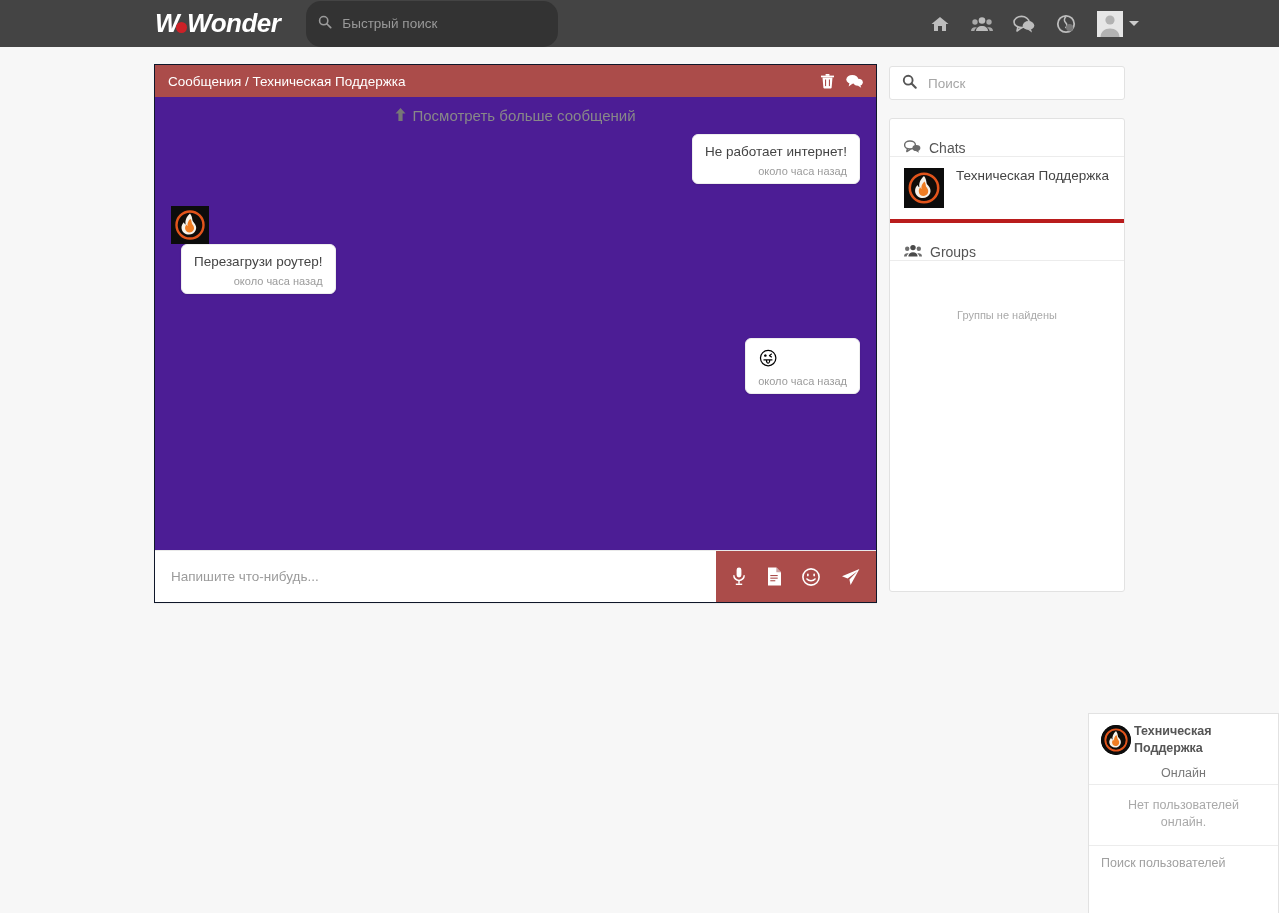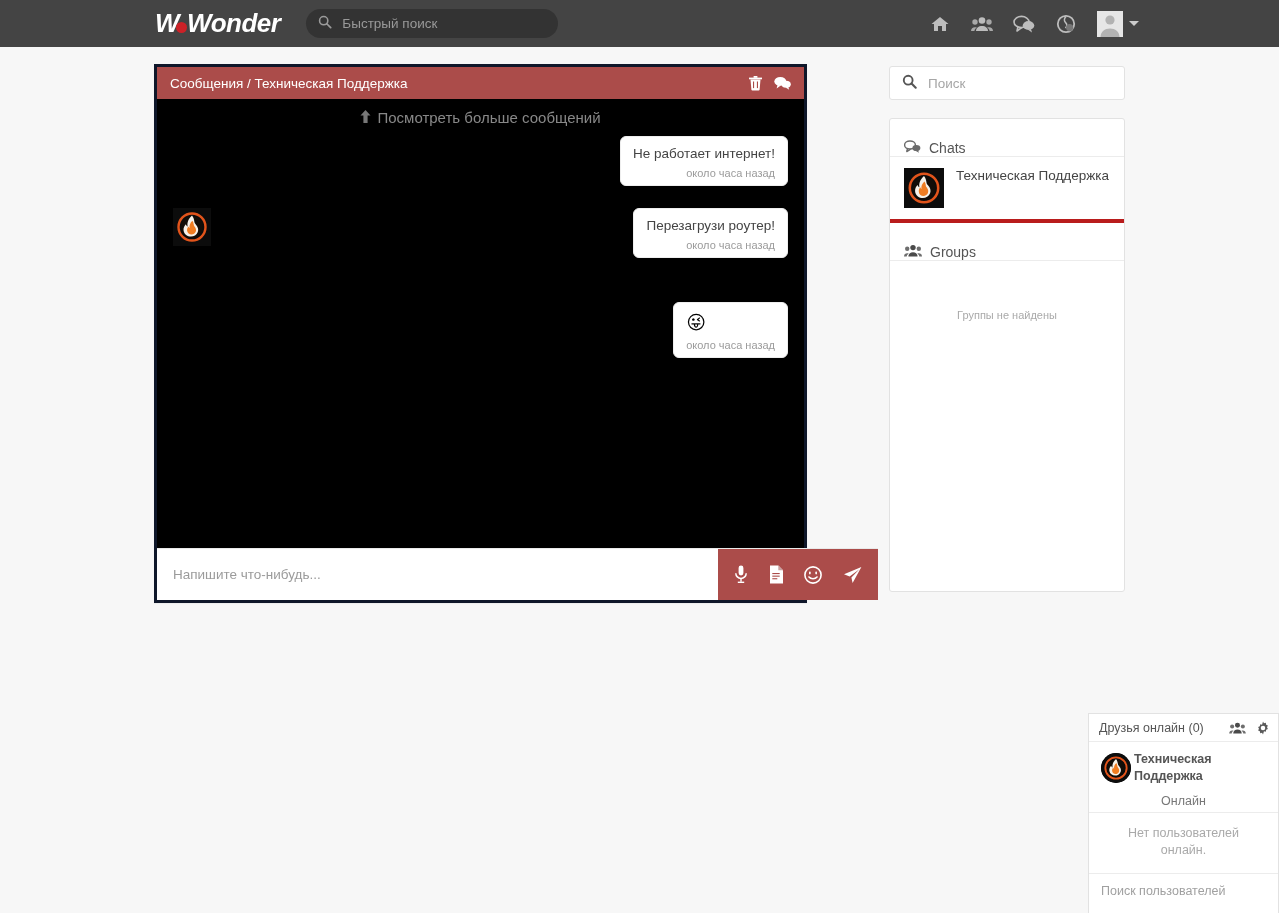--- a/index.html
+++ b/index.html
@@ -26,21 +26,21 @@
     display: flex; align-items: center;
     white-space: nowrap;
   }
   .logo-dot {
     display: inline-block; width: 11px; height: 11px;
     border-radius: 50%; background: #cc2127;
     margin: 0 0px 0 -3px; position: relative; top: 4px;
   }
   .nav-search {
     margin-left: 26px;
-    width: 252px; height: 29px;
+    width: 252px; height: 46px;
     background: #333333; border-radius: 15px;
     display: flex; align-items: center;
     padding: 0 12px;
   }
   .nav-search .mag { margin-right: 8px; flex: none; }
   .nav-search input {
     background: transparent; border: 0; outline: none;
     color: #cccccc; font-size: 13.5px;
     font-family: "Liberation Sans", sans-serif;
     width: 100%;
@@ -64,23 +64,23 @@
   .caret {
     width: 0; height: 0;
     border-left: 5px solid transparent;
     border-right: 5px solid transparent;
     border-top: 5px solid #cccccc;
   }
 
   
   .chat-panel {
     position: absolute; left: 154px; top: 64px;
-    width: 653px; height: 539px;
-    background: #000000;
-    border: 3px solid #0f172a;
+    width: 723px; height: 539px;
+    background: #4c1d95;
+    border: 1px solid #0f172a;
     box-shadow: 0 1px 1px rgba(0,0,0,.04);
   }
   .chat-header {
     height: 32px; background: #ab4c4a;
     display: flex; align-items: center;
     padding: 0 13px;
     color: #ffffff; font-size: 13.5px;
   }
   .chat-header-title { flex: 1; white-space: nowrap; }
   .chat-header-icons { display: flex; align-items: center; gap: 12px; }
@@ -93,21 +93,21 @@
   }
 
   .msg-area {
     position: relative;
     height: 455px;
     padding: 4px 16px 0 16px;
     overflow: hidden;
   }
   .msg-row { display: flex; margin-bottom: 10px; align-items: flex-start; }
   .msg-row.right { justify-content: flex-end; }
-  .msg-row.left { justify-content: space-between; }
+  .msg-row.left { justify-content: center; flex-direction: column; }
 
   .avatar-sq {
     width: 38px; height: 38px; flex: none;
     background: #0c0c0c; position: relative; overflow: hidden;
   }
   .bubble {
     background: #ffffff;
     border: 1px solid #eeeeee;
     border-radius: 6px;
     box-shadow: 0 1px 2px rgba(0,0,0,.09);
@@ -453,41 +453,20 @@
           <path d="M18 12.4c0-1.9-1.3-3.1-3.2-3.1-.5 0-1 .1-1.5.2 1.2.8 1.8 1.7 2 2.9z" fill="#6e6e6e"></path>
         </svg>
     </span>
     <span>Groups</span>
   </div>
 
   <div class="groups-empty">Группы не найдены</div>
 </div>
 
 <div class="friends-widget">
-  <div class="fw-head">
-    <span class="fw-title">Друзья онлайн (0)</span>
-    <span class="fw-head-icons">
-      <span class="ficon">
-        <svg width="17" height="12" viewBox="0 0 18 13">
-            <circle cx="9" cy="3.6" r="2.7" fill="#4a4a4a"></circle>
-            <circle cx="3.2" cy="4.8" r="2.2" fill="#6e6e6e"></circle>
-            <circle cx="14.8" cy="4.8" r="2.2" fill="#6e6e6e"></circle>
-            <path d="M4.4 12.4c0-2.5 2-4.2 4.6-4.2s4.6 1.7 4.6 4.2z" fill="#4a4a4a"></path>
-            <path d="M0 12.4c0-1.9 1.3-3.1 3.2-3.1.5 0 1 .1 1.5.2-1.2.8-1.8 1.7-2 2.9z" fill="#6e6e6e"></path>
-            <path d="M18 12.4c0-1.9-1.3-3.1-3.2-3.1-.5 0-1 .1-1.5.2 1.2.8 1.8 1.7 2 2.9z" fill="#6e6e6e"></path>
-          </svg>
-      </span>
-      <span class="ficon">
-        <svg width="14" height="14" viewBox="0 0 16 16">
-            <path d="M8 0.6l1.1 1.9 2.1-.5.4 2.2 2 .9-1 2 1 2-2 .9-.4 2.2-2.1-.5L8 15.4l-1.1-1.9-2.1.5-.4-2.2-2-.9 1-2-1-2 2-.9.4-2.2 2.1.5z" fill="#5a5a5a"></path>
-            <circle cx="8" cy="8" r="2.6" fill="#ffffff"></circle>
-          </svg>
-      </span>
-    </span>
-  </div>
 
   <div class="fw-user">
     <div class="avatar-round flame-rd">
       <svg width="30" height="30" viewBox="0 0 38 38">
         <circle cx="19" cy="19" r="19" fill="#0c0c0c"></circle>
         <circle cx="19" cy="19" r="13.5" fill="none" stroke="#e2541b" stroke-width="2.4"></circle>
         <circle cx="19" cy="19" r="11" fill="#120d08"></circle>
         <path d="M19 7.5 c3.2 4.2 1.4 6.2 3.6 8.7 2.4 2.7 3.2 5.1 2.2 7.8 -1.1 3-4 4.6-6.9 4.6 -3.4 0-6.7-2.2-7.3-5.8 -.5-3 .9-5.2 2.3-6.6 .3 1.2 1 1.9 1.8 2.2 -.9-3.6 .8-7.8 4.3-10.9z" fill="#f6f2ea"></path>
         <path d="M19.4 12.8 c1.8 2.6 .8 4 2.1 5.6 1.4 1.8 1.9 3.4 1.3 5.2 -.7 2-2.5 3-4.3 3 -2.1 0-4.1-1.4-4.4-3.8 -.3-2 .6-3.4 1.4-4.4 .2.8.6 1.3 1.1 1.5 -.5-2.4 .6-5.1 2.8-7.1z" fill="#f07d22"></path>
       </svg>

